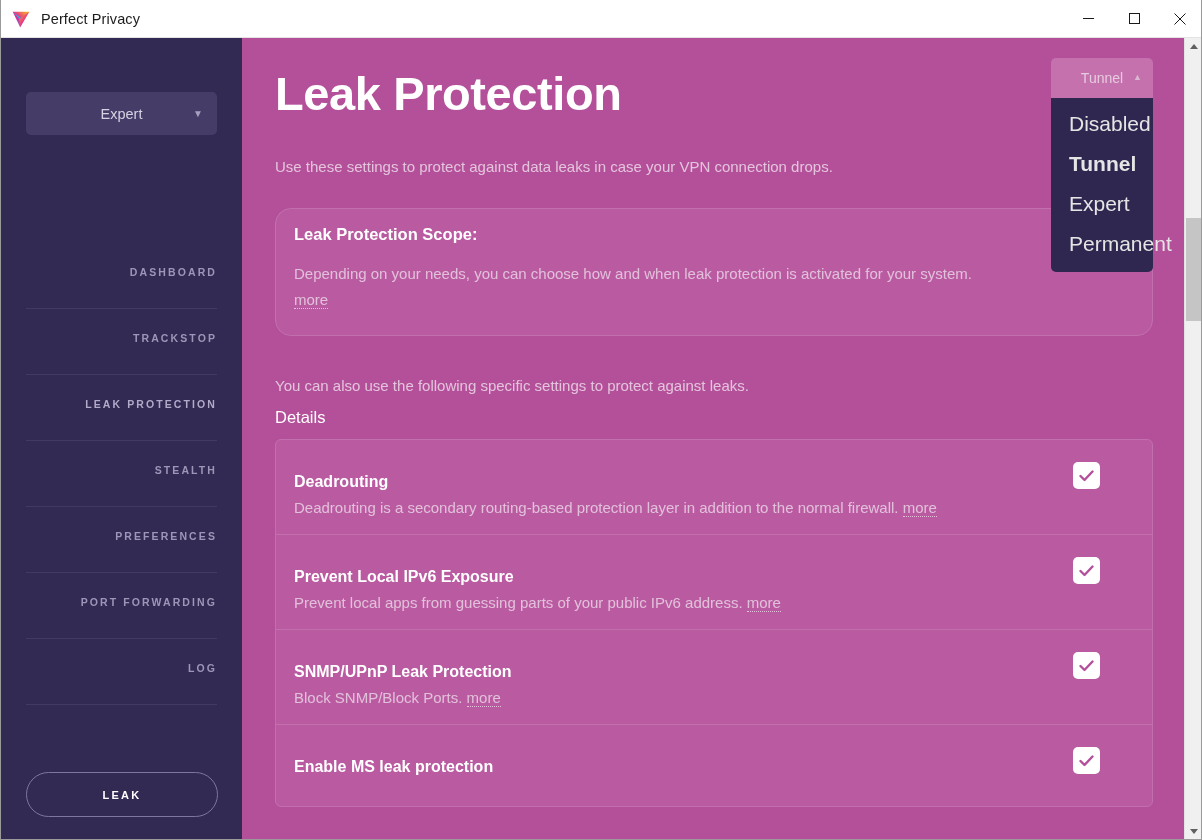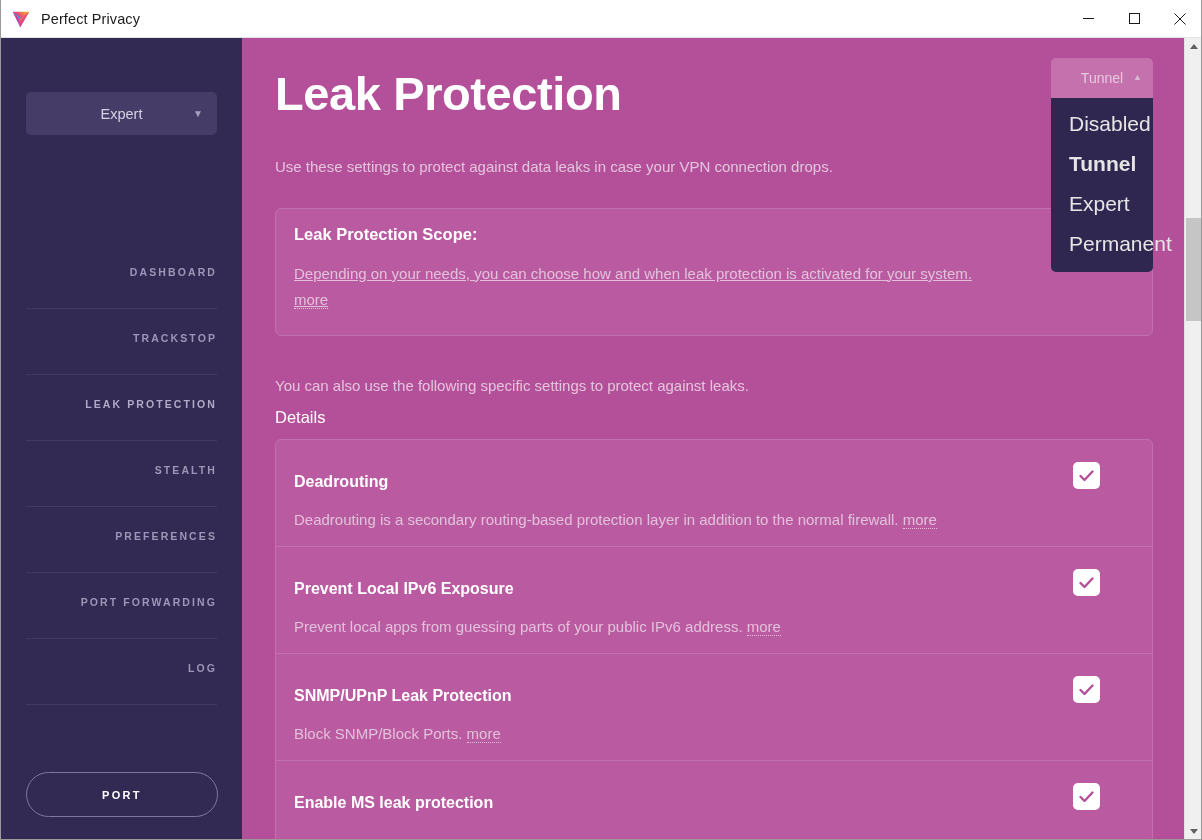--- a/index.html
+++ b/index.html
@@ -174,36 +174,35 @@
   .page-sub {
     margin-top: 38px;
     font-size: 15px;
     color: #e4c4dc;
   }
 
   .card {
     margin-top: 33px;
     background: #ba5ba2;
     border: 1px solid #c270ad;
-    border-radius: 6px;
+    border-radius: 16px;
     position: relative;
   }
   .card-inner { padding: 16px 20px 22px 18px; }
   .card-title {
     font-size: 16.5px;
     font-weight: bold;
     color: #ffffff;
   }
   .card-desc {
     margin-top: 17px;
     font-size: 15px;
     color: #e2c0da;
     line-height: 1.75;
     max-width: 700px;
-    text-decoration: underline;
   }
   .more {
     color: #e2c0da;
     border-bottom: 1px dotted #e2c0da;
     cursor: pointer;
   }
 
   
   .dropdown {
     position: absolute;
@@ -273,21 +272,21 @@
     min-height: 81px;
   }
   .setting-row:last-child { border-bottom: none; }
   .setting-title {
     font-size: 16px;
     font-weight: bold;
     color: #ffffff;
     margin-top: 19px;
   }
   .setting-desc {
-    margin-top: 20px;
+    margin-top: 8px;
     font-size: 15px;
     color: #e2c0da;
   }
   .checkbox {
     position: absolute;
     right: 52px;
     top: 22px;
     width: 27px;
     height: 27px;
     background: #ffffff;
@@ -397,21 +396,21 @@
         </div>
         <div class="nav-item">
           <span>PORT FORWARDING</span>
         </div>
         <div class="nav-item">
           <span>LOG</span>
         </div>
       </div>
 
       <div class="exit-btn">
-        <span>PORT</span>
+        <span>LEAK</span>
       </div>
     </div>
 
     <div id="main">
       <div id="content">
 
         <h1 class="page-title">Leak Protection</h1>
         <div class="page-sub">Use these settings to protect against data leaks in case your VPN connection drops.</div>
 
         <div class="card">

